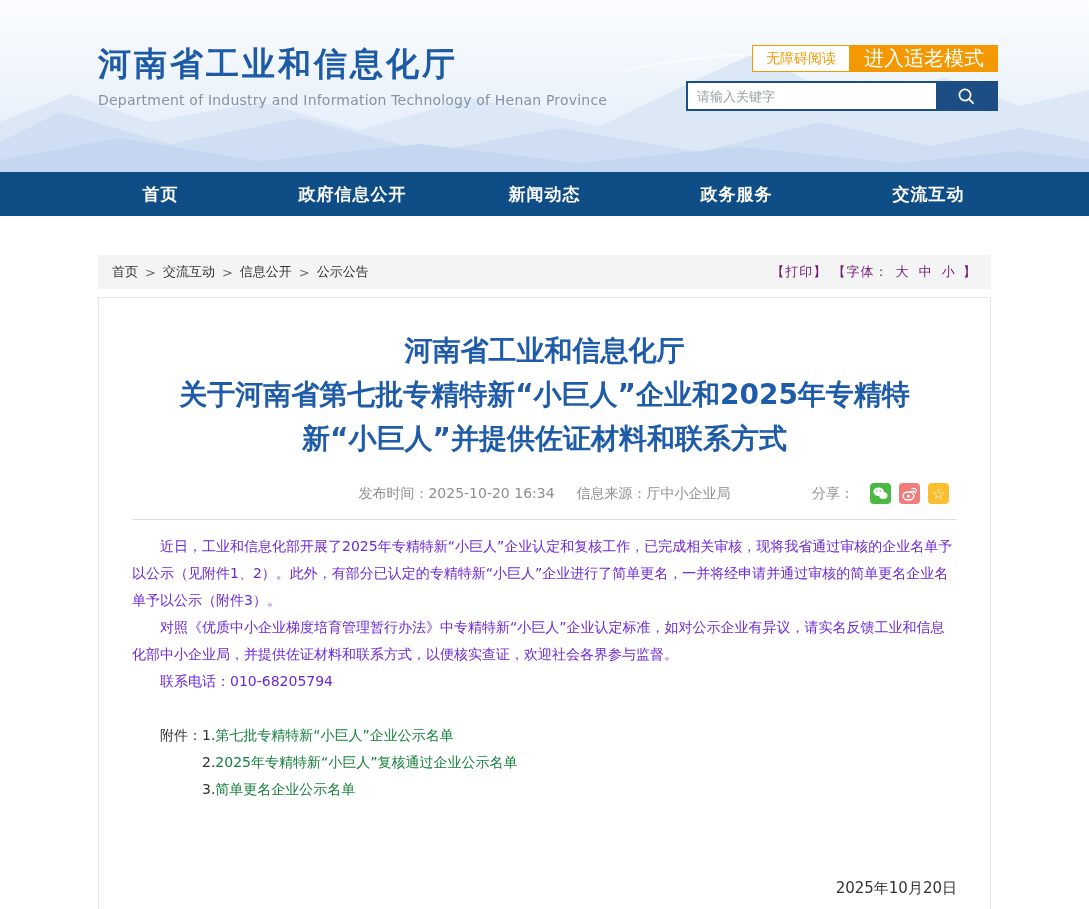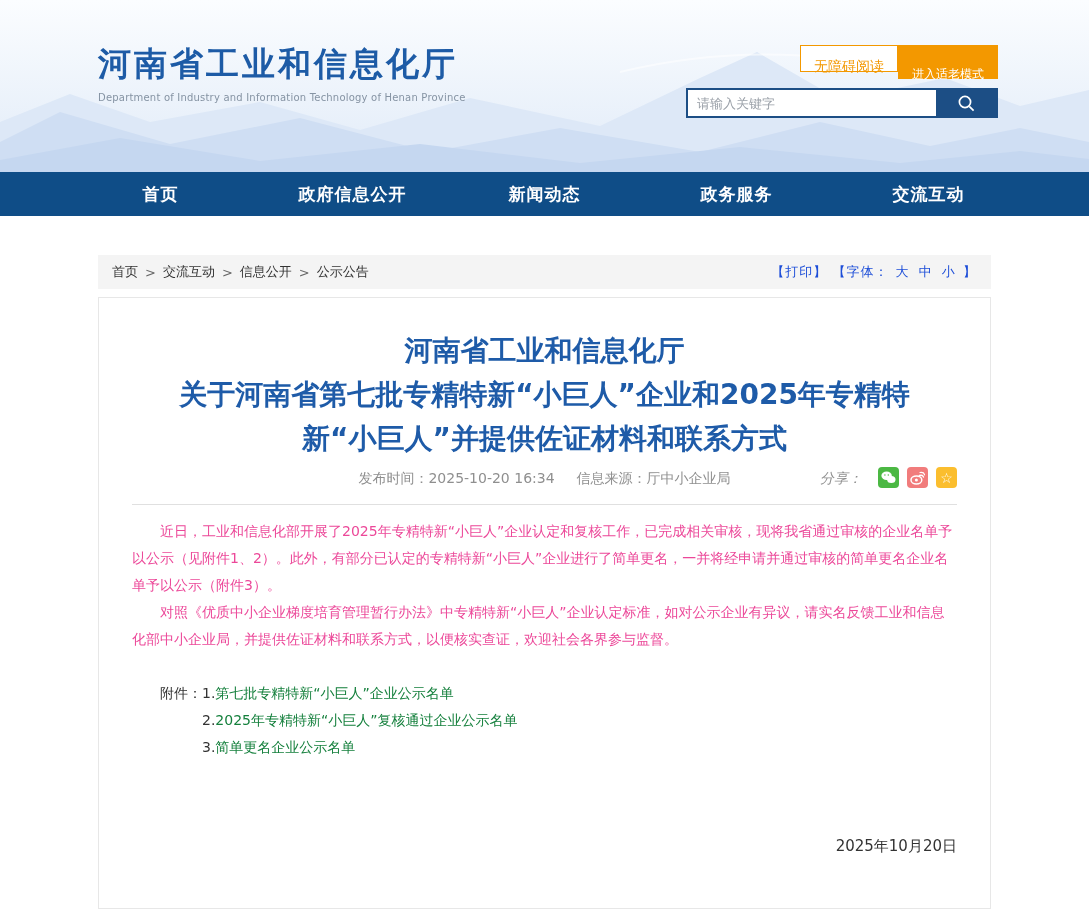--- a/index.html
+++ b/index.html
@@ -5,68 +5,68 @@
   * { margin:0; padding:0; box-sizing:border-box; }
   html,body { width:1089px; height:909px; overflow:hidden; background:#fff;
     font-family:"DejaVu Sans","Liberation Sans",sans-serif; }
 
   
   .header { position:relative; height:172px; background:linear-gradient(#fbfdff,#e3edf9); overflow:hidden; }
   .header svg.mountains { position:absolute; left:0; top:0; width:1089px; height:172px; }
   .header-inner { position:relative; width:893px; margin:0 auto; height:100%; }
   .logo { position:absolute; left:0; top:42px; cursor:pointer; }
   .site-title { font-size:33px; font-weight:bold; color:#1d5ba6; letter-spacing:3px; }
-  .site-subtitle { font-size:10px; color:#8593a3; margin-top:5px; letter-spacing:.2px; }
+  .site-subtitle { font-size:14px; color:#8593a3; margin-top:5px; letter-spacing:.2px; }
   .header-right { position:absolute; right:-7px; top:45px; width:312px; }
   .top-buttons { display:flex; justify-content:flex-end; margin-bottom:9px; }
   .btn-accessibility { border:1px solid #f39800; background:#fff; color:#f39800; font-size:14px;
-    height:27px; padding:8px 13px; line-height:25px; cursor:pointer; }
-  .btn-elder { border:1px solid #f39800; background:#f39800; color:#fff; font-size:12px;
-    height:27px; padding:16px 13px; line-height:25px; cursor:pointer; }
+    height:27px; padding:0 13px; line-height:25px; cursor:pointer; }
+  .btn-elder { border:1px solid #f39800; background:#f39800; color:#fff; font-size:20px;
+    height:27px; padding:0 13px; line-height:25px; cursor:pointer; }
   .search-bar { display:flex; height:30px; border:2px solid #1c4e85; background:#fff; }
   .search-input { flex:1; border:none; outline:none; padding:0 9px; font-size:13px; color:#333;
     font-family:inherit; }
   .search-input::placeholder { color:#9aa0a8; }
   .search-btn { width:60px; background:#1c4e85; border:none; display:flex; align-items:center;
     justify-content:center; cursor:pointer; }
 
   
   .nav { height:44px; background:#0f4d87; }
   .nav-inner { width:960px; margin:0 auto; height:100%; display:flex; }
   .nav-item { flex:1; display:flex; align-items:center; justify-content:center; color:#fff;
     font-size:17px; font-weight:bold; cursor:pointer; letter-spacing:1px; }
 
   
   .main { width:893px; margin:39px auto 0; }
   .breadcrumb-bar { height:34px; background:#f4f4f4; display:flex; align-items:center;
     justify-content:space-between; padding:0 14px; font-size:13px; color:#333; }
   .breadcrumb { display:flex; align-items:center; }
   .crumb { cursor:pointer; }
   .crumb-sep { margin:0 7px; color:#666; }
-  .toolbar { color:#1d4ed8; letter-spacing:1px;text-align:center; }
+  .toolbar { color:#701a75; letter-spacing:1px;text-align:center; }
   .tool-click { cursor:pointer; }
   .font-size-opt { cursor:pointer; margin:0 2px; }
 
   .article-card { border:1px solid #e7e7e7; background:#fff; margin-top:8px;
     padding:0 33px 30px; min-height:612px; }
 
   .article-title { color:#1e5ba8; font-weight:bold; font-size:28px; line-height:44px;
     text-align:center; max-width:800px; margin:31px auto 0; }
 
-  .meta-row { position:relative; margin-top:6px; height:22px; line-height:22px;
+  .meta-row { position:relative; margin-top:21px; height:22px; line-height:22px;
     text-align:center; font-size:14px; color:#8f8f8f; }
   .meta-gap { display:inline-block; width:22px; }
-  .share { position:absolute; right:0; top:0; display:flex; align-items:flex-start;font-style:italic; }
+  .share { position:absolute; right:8px; top:0; display:flex; align-items:flex-end; }
   .share-label { font-size:14px; color:#8f8f8f; margin-right:8px; }
   .share-icon { width:21px; height:21px; border-radius:4px; margin-left:8px; display:flex;
     align-items:center; justify-content:center; cursor:pointer; color:#fff; font-size:14px; line-height:1; }
 
   .divider { border:none; border-top:1px solid #e0e0e0; margin-top:15px; }
 
-  .body-text { margin-top:13px; font-size:14px; line-height:27px; color:#ec4899; }
+  .body-text { margin-top:13px; font-size:14px; line-height:27px; color:#6d28d9; }
   .body-text p { text-indent:28px; }
 
   .attachments { margin-top:27px; font-size:14px; line-height:27px; color:#333; }
   .att-first { text-indent:28px; }
   .att-row { padding-left:70px; }
   .att-link { color:#15803d; cursor:pointer; }
 
   .sign-date { margin-top:76px; text-align:right; font-size:15px; color:#333; }
 </style>
 </head>
@@ -174,20 +174,21 @@
           <span>☆</span>
         </span>
       </span>
     </div>
 
     <hr class="divider">
 
     <div class="body-text">
       <p>近日，工业和信息化部开展了2025年专精特新“小巨人”企业认定和复核工作，已完成相关审核，现将我省通过审核的企业名单予以公示（见附件1、2）。此外，有部分已认定的专精特新“小巨人”企业进行了简单更名，一并将经申请并通过审核的简单更名企业名单予以公示（附件3）。</p>
       <p>对照《优质中小企业梯度培育管理暂行办法》中专精特新“小巨人”企业认定标准，如对公示企业有异议，请实名反馈工业和信息化部中小企业局，并提供佐证材料和联系方式，以便核实查证，欢迎社会各界参与监督。</p>
+      <p>联系电话：010-68205794</p>
     </div>
 
     <div class="attachments">
       <div class="att-first">
         <span>附件：</span><span>1.</span><a class="att-link">第七批专精特新“小巨人”企业公示名单</a>
       </div>
       <div class="att-row">
         <span>2.</span><a class="att-link">2025年专精特新“小巨人”复核通过企业公示名单</a>
       </div>
       <div class="att-row">

